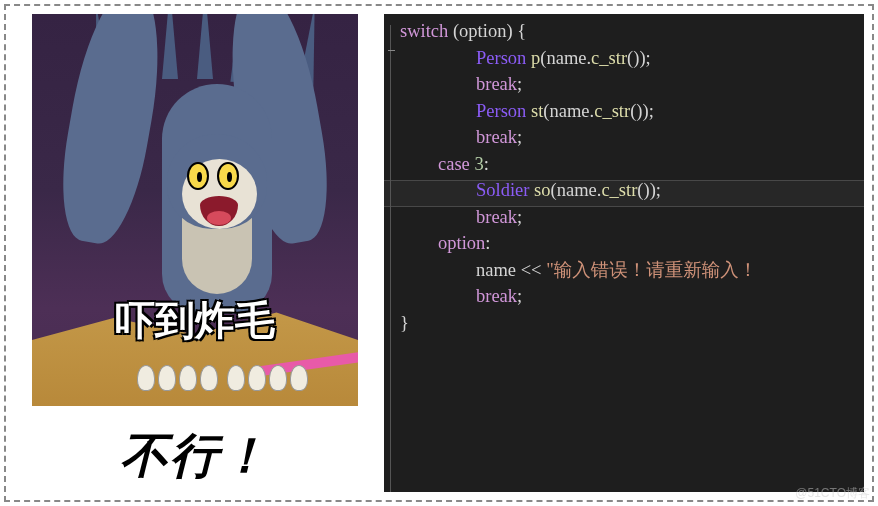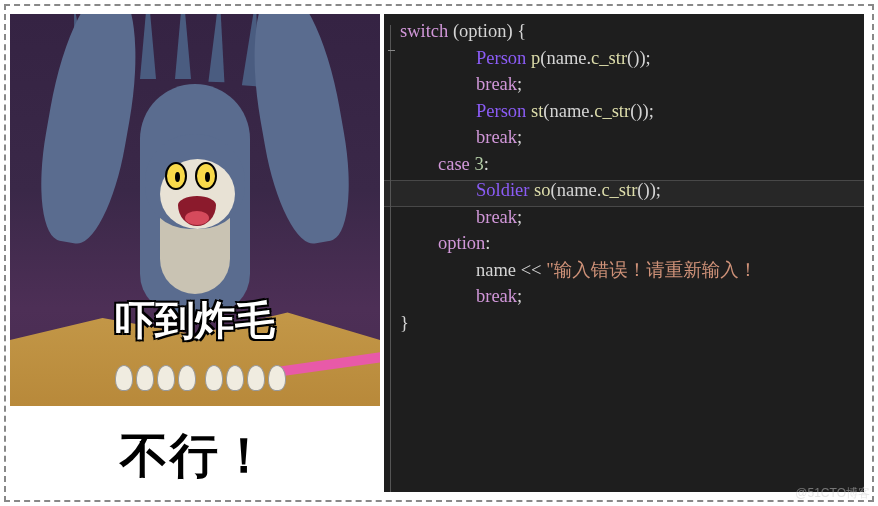--- a/index.html
+++ b/index.html
@@ -19,21 +19,21 @@
     gap: 8px;
     padding: 8px;
   }
   .left-col {
     width: 362px;
     display: flex;
     flex-direction: column;
     align-items: center;
   }
   .meme {
-    width: 370px;
+    width: 326px;
     height: 392px;
     background: linear-gradient(180deg, #352343 0%, #3a2848 45%, #4d2f56 75%, #482b52 100%);
     position: relative;
     overflow: hidden;
   }
   
   .arm {
     position: absolute;
     background: #5a6c8f;
     border-radius: 50% 50% 40% 40%;
@@ -151,20 +151,21 @@
     font-weight: bold;
     text-shadow: 2px 2px 0 #000, -2px -2px 0 #000, 2px -2px 0 #000, -2px 2px 0 #000;
     font-family: "Microsoft YaHei", sans-serif;
   }
   .caption {
     margin-top: 18px;
     font-size: 48px;
     font-weight: 900;
     color: #000;
     font-family: "Microsoft YaHei", sans-serif;
+    font-style: italic;
     letter-spacing: 2px;
   }
   .right-col {
     flex: 1;
     background: #1e1e1e;
     overflow: hidden;
     position: relative;
   }
   .code {
     padding: 4px 0 8px 16px;

